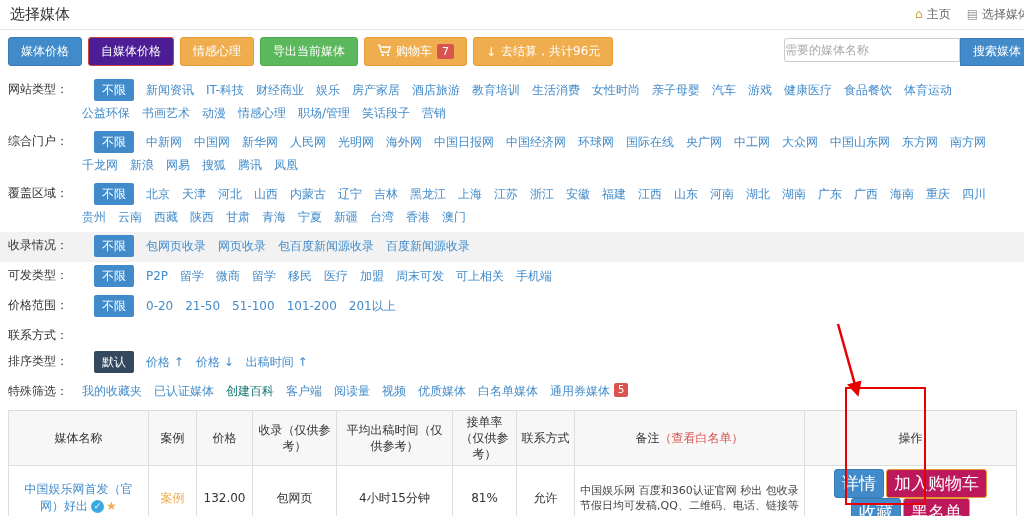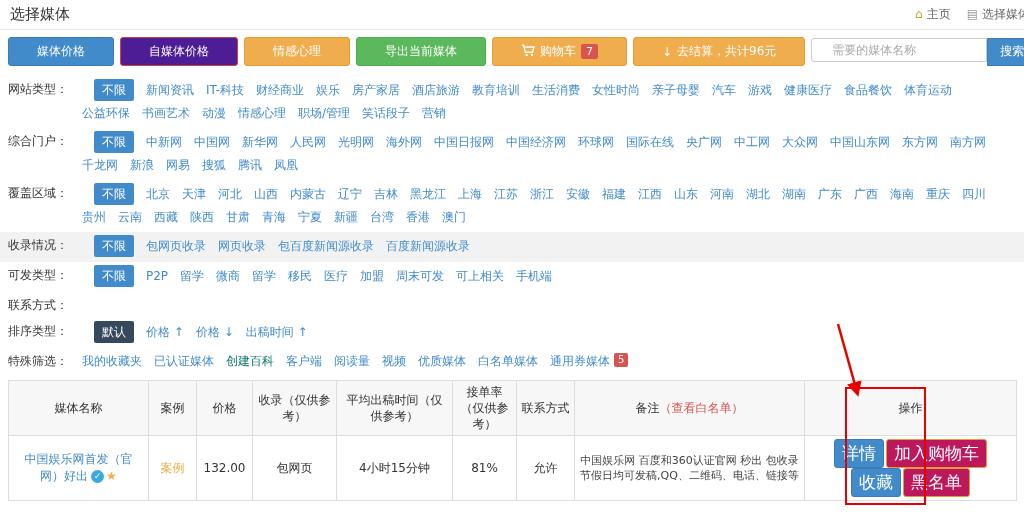--- a/index.html
+++ b/index.html
@@ -6,28 +6,28 @@
   html,body{width:1024px;height:516px;overflow:hidden}
   body{font-family:"DejaVu Sans","Liberation Sans",sans-serif;font-size:12px;color:#333;background:#fff;position:relative}
   
   .topbar{width:1040px;height:30px;border-bottom:1px solid #e6e6e6;display:flex;align-items:center;justify-content:space-between;padding:0 10px;background:#fff}
   .page-title{font-size:15px;color:#333}
   .topbar-right{display:flex;align-items:center;gap:16px;color:#666;white-space:nowrap}
   .topbar-right .ico{margin-right:4px;color:#d0a13a}
   .topbar-right .ico2{margin-right:4px;color:#999}
   
   .toolbar{width:1042px;display:flex;align-items:center;padding:7px 8px;gap:6px;background:#fff}
-  .btn{color:#fff;border:1px solid transparent;border-radius:3px;padding:5px 28px;font-size:12px;cursor:pointer;white-space:nowrap;display:inline-flex;align-items:center;gap:5px;font-family:inherit}
+  .btn{color:#fff;border:1px solid transparent;border-radius:3px;padding:5px 12px;font-size:12px;cursor:pointer;white-space:nowrap;display:inline-flex;align-items:center;gap:5px;font-family:inherit}
   .btn.blue{background:#428bca;border-color:#3a7cb5}
   .btn.red{background:#4c1d95;border-color:#c9433f}
   .btn.orange{background:#f0ad4e;border-color:#e49c33}
   .btn.green{background:#5cb85c;border-color:#4cae4c}
   .badge{background:#d9534f;color:#fff;border-radius:2px;padding:0 5px;font-size:11px;line-height:15px;display:inline-block}
   .search-wrap{margin-left:auto;display:flex}
-  .search-input{width:176px;height:24px;border:1px solid #ccc;border-radius:3px 0 0 3px;padding:0 20px;font-size:12px;font-family:inherit;color:#333}
+  .search-input{width:176px;height:24px;border:1px solid #ccc;border-radius:3px 0 0 3px;padding:0 0;font-size:12px;font-family:inherit;color:#333}
   .search-input::placeholder{color:#aaa}
   .search-btn{background:#428bca;border:1px solid #3a7cb5;color:#fff;height:28px;padding:0 12px;border-radius:0 3px 3px 0;font-size:12px;cursor:pointer;white-space:nowrap;font-family:inherit}
   
   .filter-panel{padding-top:3px}
   .filter-row{display:flex;padding:3px 8px;line-height:20px}
   .filter-row.gray{background:#f2f2f2}
   .filter-label{width:74px;flex:none;color:#333}
   .filter-options{flex:1}
   .chip{background:#428bca;color:#fff;padding:1px 8px;border-radius:2px;margin:0 12px 2px 12px;display:inline-block;cursor:pointer}
   .chip.dark{background:#34495e}
@@ -100,20 +100,24 @@
     </div>
     <div class="filter-row gray">
       <span class="filter-label">收录情况：</span>
       <div class="filter-options"><span class="chip">不限</span><span class="opt">包网页收录</span><span class="opt">网页收录</span><span class="opt">包百度新闻源收录</span><span class="opt">百度新闻源收录</span></div>
     </div>
     <div class="filter-row">
       <span class="filter-label">可发类型：</span>
       <div class="filter-options"><span class="chip">不限</span><span class="opt">P2P</span><span class="opt">留学</span><span class="opt">微商</span><span class="opt">留学</span><span class="opt">移民</span><span class="opt">医疗</span><span class="opt">加盟</span><span class="opt">周末可发</span><span class="opt">可上相关</span><span class="opt">手机端</span></div>
     </div>
     <div class="filter-row">
+      <span class="filter-label">价格范围：</span>
+      <div class="filter-options"><span class="chip">不限</span><span class="opt">0-20</span><span class="opt">21-50</span><span class="opt">51-100</span><span class="opt">101-200</span><span class="opt">201以上</span></div>
+    </div>
+    <div class="filter-row">
       <span class="filter-label">联系方式：</span>
     </div>
     <div class="filter-row">
       <span class="filter-label">排序类型：</span>
       <div class="filter-options"><span class="chip dark">默认</span><span class="opt">价格 ↑</span><span class="opt">价格 ↓</span><span class="opt">出稿时间 ↑</span></div>
     </div>
     <div class="filter-row">
       <span class="filter-label">特殊筛选：</span>
       <div class="filter-options"><span class="opt">我的收藏夹</span><span class="opt">已认证媒体</span><span class="opt hl">创建百科</span><span class="opt">客户端</span><span class="opt">阅读量</span><span class="opt">视频</span><span class="opt">优质媒体</span><span class="opt">白名单媒体</span><span class="opt">通用券媒体</span><span class="mini-badge">5</span></div>
     </div>

